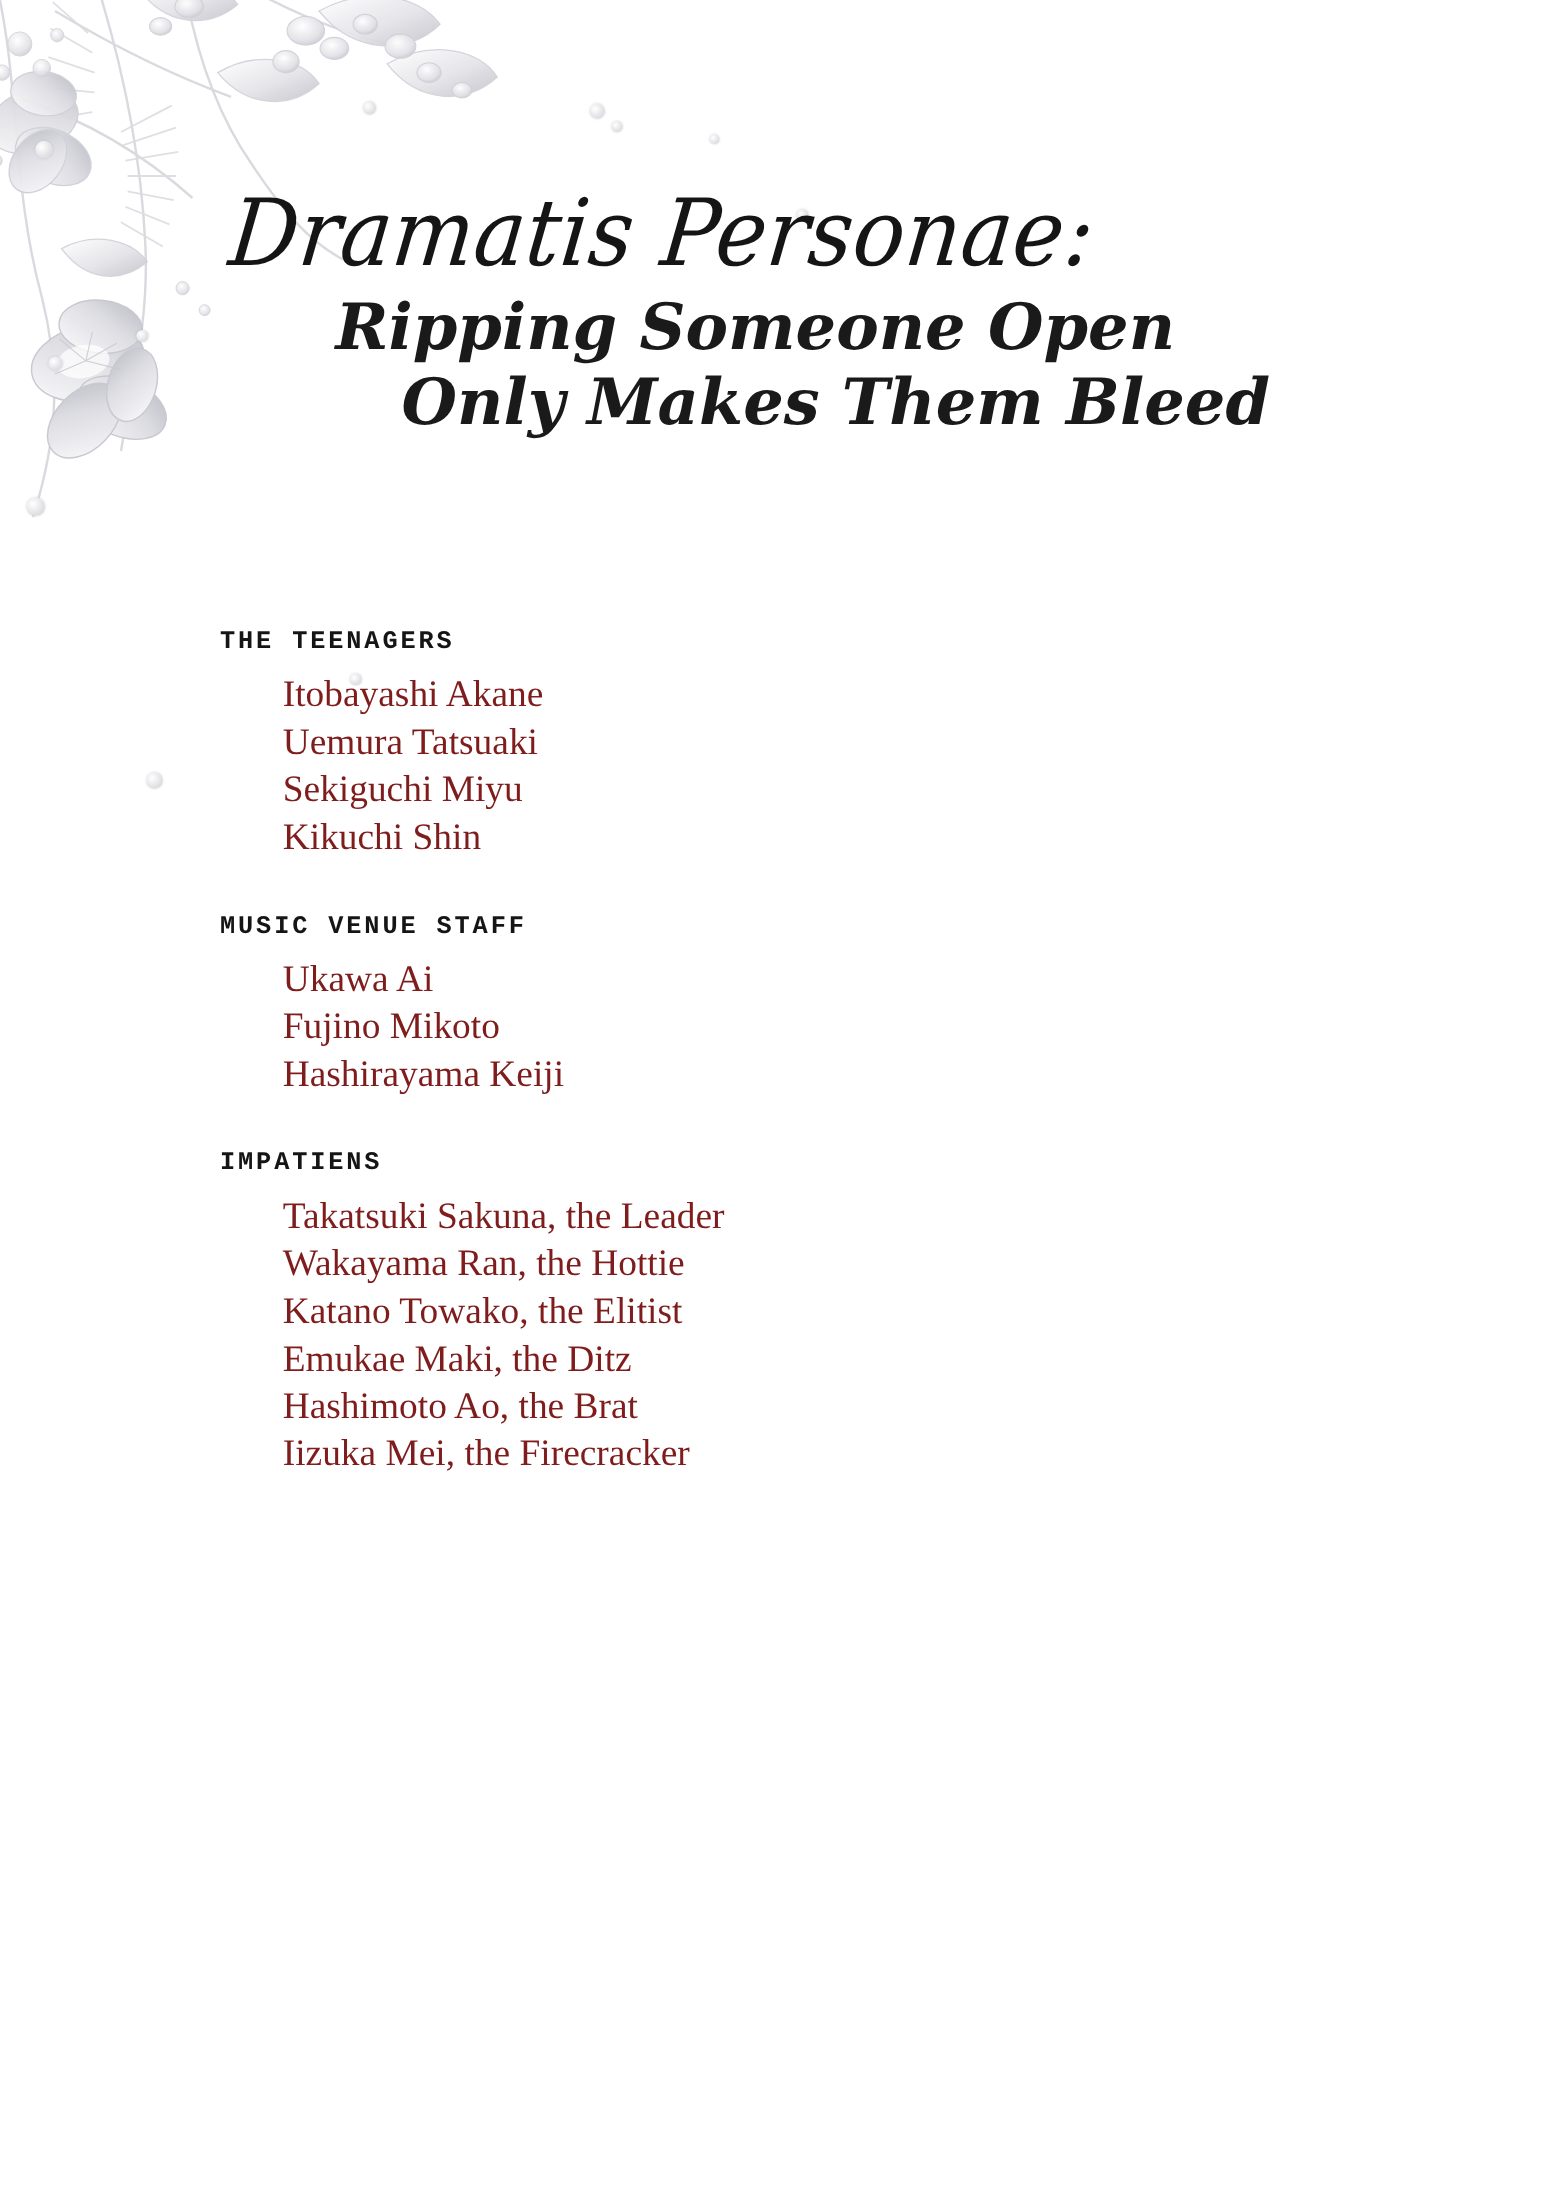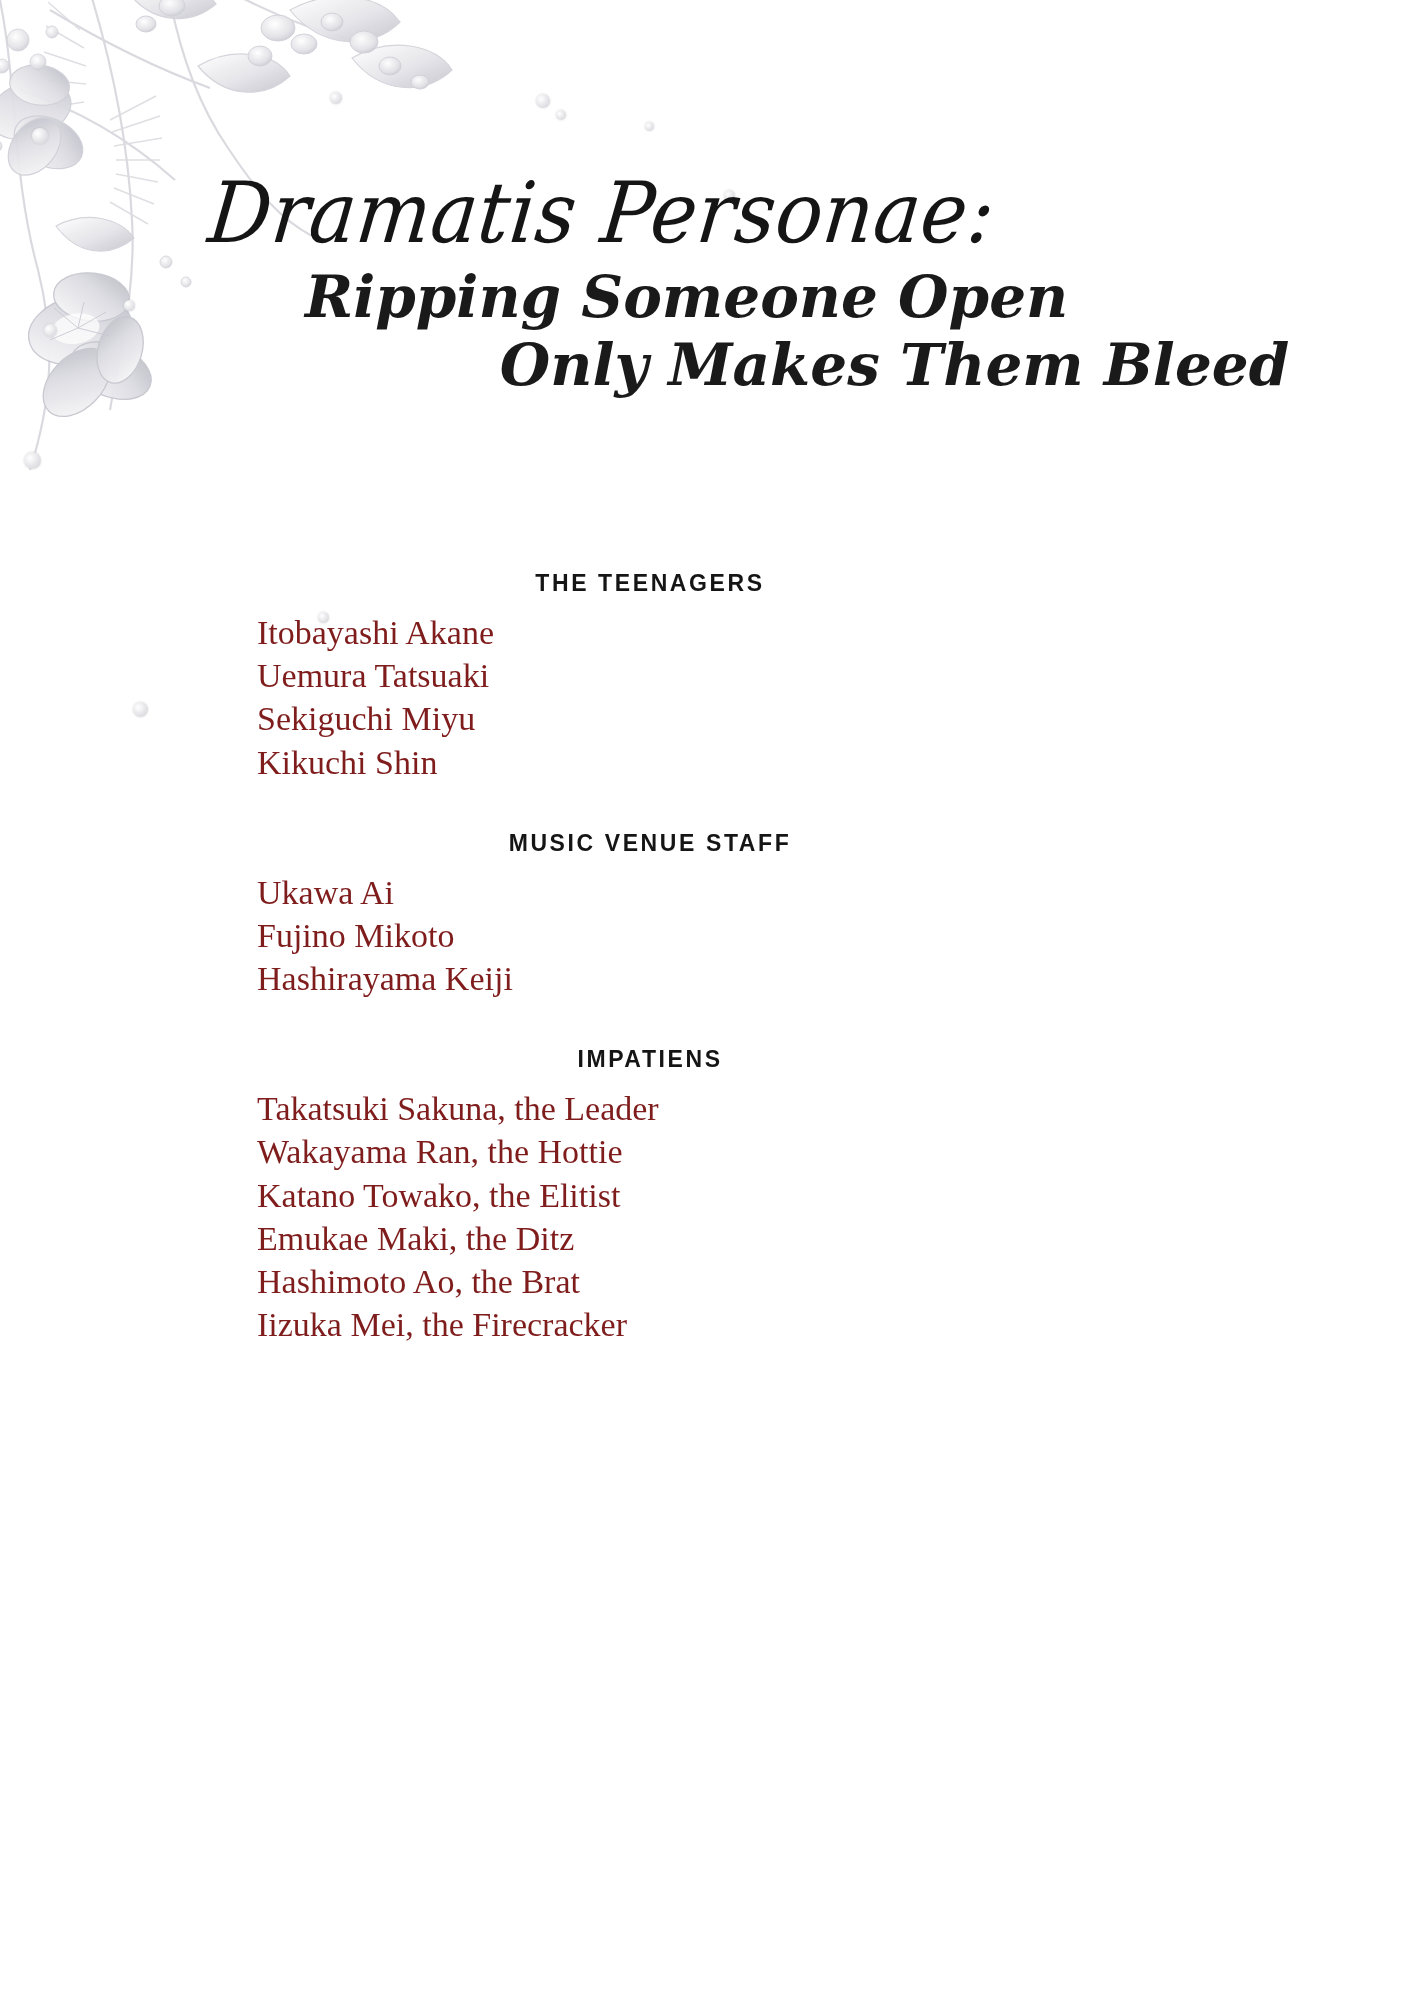--- a/index.html
+++ b/index.html
@@ -73,42 +73,40 @@
   .title-sub2 {
     font-family: "DejaVu Serif", "Liberation Serif", serif;
     font-style: italic;
     font-weight: 700;
     font-size: 58px;
     line-height: 1.0;
     color: #1a1a1a;
     margin-left: 365px;
     margin-top: 10px;
     white-space: nowrap;
-    text-align: center;
   }
 
   
   .cast {
     position: absolute;
     left: 200px;
     top: 570px;
     width: 900px;
     z-index: 3;
   }
   .cast-section { margin-bottom: 46px; }
   .cast-section:last-child { margin-bottom: 0; }
 
   .section-heading {
-    font-family: Liberation Sans, sans-serif;
+    font-family: Liberation Mono, monospace;
     font-weight: 700;
     font-size: 23px;
     letter-spacing: 2.6px;
     color: #151515;
     margin: 0 0 14px 0;
-    text-align: center;
   }
   .cast-name {
     font-family: "Liberation Serif", "DejaVu Serif", serif;
     font-weight: 400;
     font-size: 34px;
     line-height: 1.27;
     color: #7f1d1d;
     margin: 0 0 0 57px;
     white-space: nowrap;
   }

